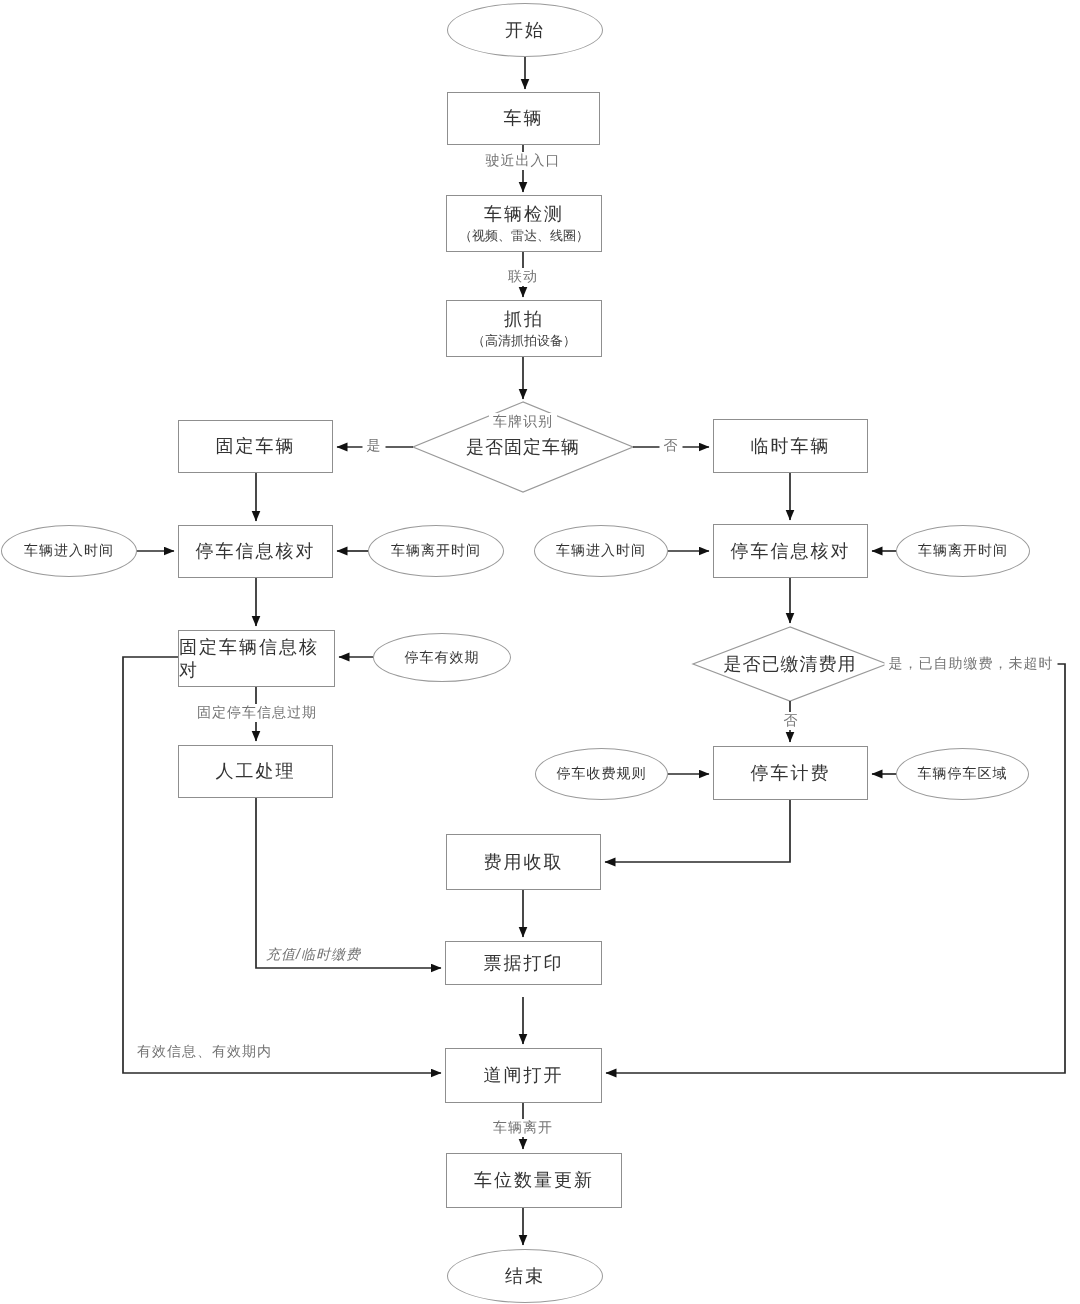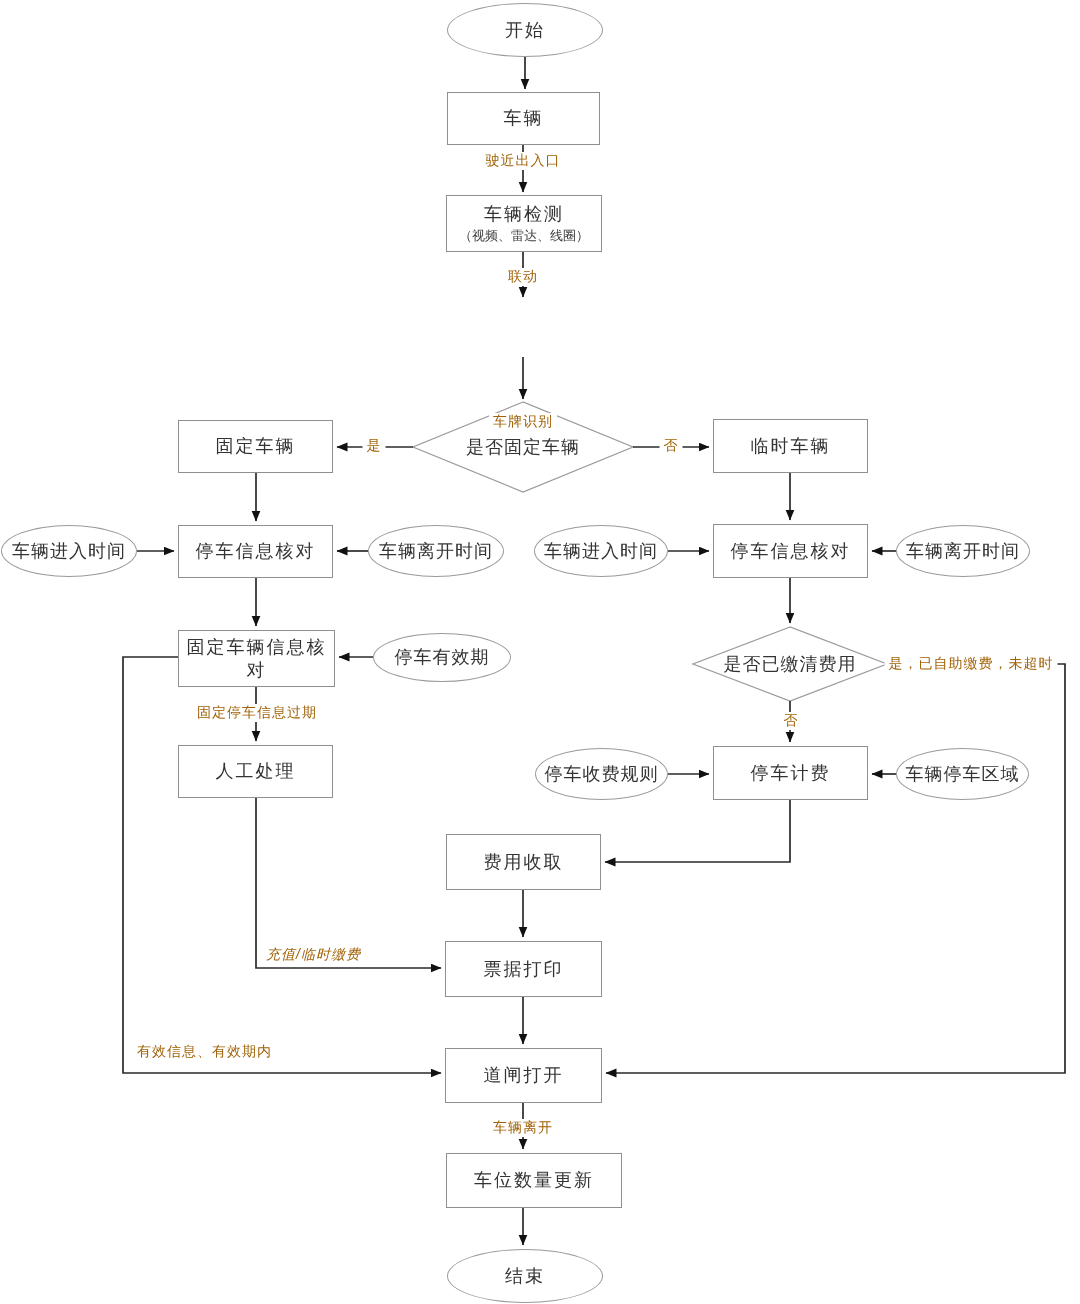--- a/index.html
+++ b/index.html
@@ -2,28 +2,28 @@
 <html><head>
 <meta charset="utf-8">
 <style>
   html,body{margin:0;padding:0;background:#ffffff;}
   body{font-family:"Liberation Sans","DejaVu Sans",sans-serif;}
   .canvas{position:relative;width:1080px;height:1304px;background:#ffffff;overflow:hidden;}
   svg.edge-layer{position:absolute;left:0;top:0;width:1080px;height:1304px;}
   .edge{stroke:#2a2a2a;stroke-width:1.7;fill:none;}
   .diamond{fill:#ffffff;stroke:#9a9a9a;stroke-width:1.2;}
   .node{position:absolute;box-sizing:border-box;display:flex;flex-direction:column;align-items:center;justify-content:center;
-        background:#ffffff;border:1px solid #8f8f8f;color:#333;font-size:18px;letter-spacing:2px;text-align:center;line-height:1.25;}
+        background:#ffffff;border:1px solid #8f8f8f;color:#333;font-size:18px;letter-spacing:2px;text-align:left;line-height:1.25;}
   .node .sub{font-size:13px;letter-spacing:0;color:#3c3c3c;margin-top:2px;}
-  .ellipse{border-radius:50%;border-color:#9a9a9a;font-size:18px;letter-spacing:1px;font-family:Liberation Serif, serif;}
+  .ellipse{border-radius:50%;border-color:#9a9a9a;font-size:14px;letter-spacing:1px;font-family:Liberation Serif, serif;}
   .terminal{border-radius:50%;border-color:#9a9a9a;font-size:18px;}
   .diamond-label{position:absolute;display:flex;align-items:center;justify-content:center;
         color:#333;font-size:18px;letter-spacing:1px;background:transparent;}
   .edge-label{position:absolute;transform:translate(-50%,-50%);background:#ffffff;padding:0 4px;
-        font-size:14px;color:#a16207;white-space:nowrap;letter-spacing:1px;}
+        font-size:14px;color:#737373;white-space:nowrap;letter-spacing:1px;}
   .edge-label.anchor-left{transform:translateY(-50%);}
 </style>
 </head>
 <body>
 
 <div class="canvas">
 
   <svg class="edge-layer" width="1080" height="1304" viewBox="0 0 1080 1304">
     <defs>
       <marker id="arrow" markerUnits="userSpaceOnUse" markerWidth="12" markerHeight="10" refX="10.5" refY="4.5" orient="auto">
@@ -70,20 +70,24 @@
 
   <div class="node" style="left:447px;top:92px;width:153px;height:53px;">
     <span>车辆</span>
   </div>
 
   <div class="node" style="left:446px;top:195px;width:156px;height:57px;">
     <span>车辆检测</span>
     <span class="sub">（视频、雷达、线圈）</span>
   </div>
 
+  <div class="node" style="left:446px;top:300px;width:156px;height:57px;">
+    <span>抓拍</span>
+    <span class="sub">（高清抓拍设备）</span>
+  </div>
 
   <div class="diamond-label" style="left:433px;top:432px;width:180px;height:30px;">
     <span>是否固定车辆</span>
   </div>
 
   <div class="node" style="left:178px;top:420px;width:155px;height:53px;">
     <span>固定车辆</span>
   </div>
 
   <div class="node" style="left:713px;top:419px;width:155px;height:54px;">
@@ -139,21 +143,21 @@
   </div>
 
   <div class="node ellipse" style="left:896px;top:748px;width:133px;height:52px;">
     <span>车辆停车区域</span>
   </div>
 
   <div class="node" style="left:446px;top:834px;width:155px;height:56px;">
     <span>费用收取</span>
   </div>
 
-  <div class="node" style="left:445px;top:941px;width:157px;height:56px;">
+  <div class="node" style="left:445px;top:941px;width:157px;height:44px;">
     <span>票据打印</span>
   </div>
 
   <div class="node" style="left:445px;top:1048px;width:157px;height:55px;">
     <span>道闸打开</span>
   </div>
 
   <div class="node" style="left:446px;top:1153px;width:176px;height:55px;">
     <span>车位数量更新</span>
   </div>

